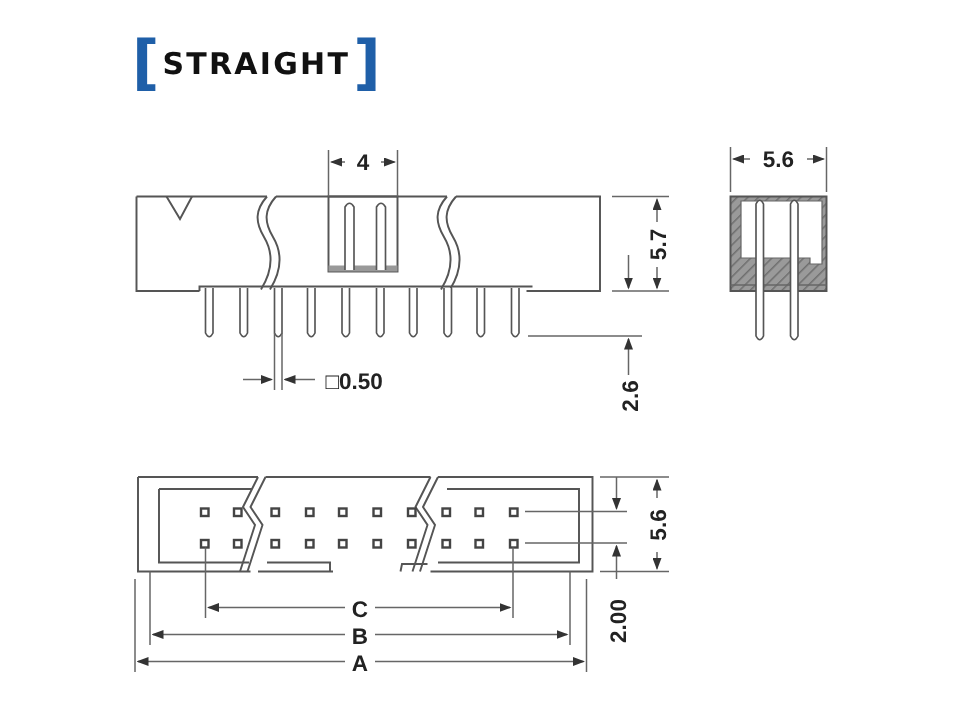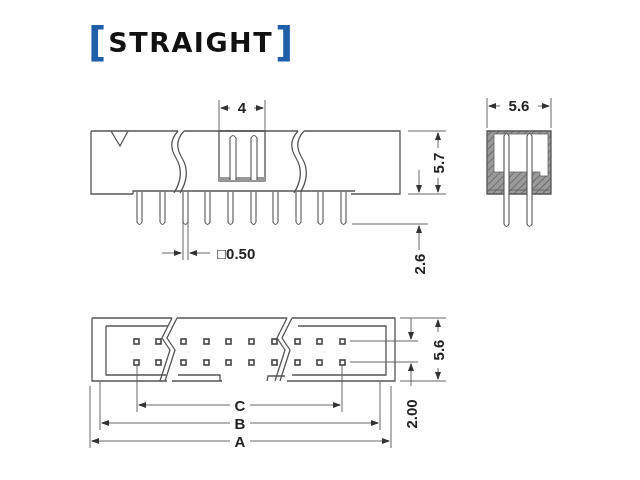--- a/index.html
+++ b/index.html
@@ -1,19 +1,19 @@
 <!DOCTYPE html>
 <html><head>
   <meta charset="utf-8">
   <style>
     html, body { margin: 0; padding: 0; background: #ffffff; }
     body { width: 640px; height: 480px; position: relative; overflow: hidden; font-family: "Liberation Sans", "DejaVu Sans", sans-serif; }
     .title-wrap { position: absolute; left: 88px; top: 22px; height: 40px; display: flex; align-items: center; }
     .bracket { color: #1f5fa8; font-size: 40px; font-weight: bold; line-height: 40px; font-family: "DejaVu Sans", sans-serif; }
-    .title-text { color: #111111; font-size: 27px; font-weight: 900; letter-spacing: 1.5px; font-family: "DejaVu Sans", sans-serif; margin: 0 2px; }
+    .title-text { color: #111111; font-size: 20px; font-weight: 900; letter-spacing: 1.5px; font-family: "DejaVu Sans", sans-serif; margin: 0 2px; }
     svg.drawing { position: absolute; left: 0; top: 0; }
     svg text { font-family: "Liberation Sans", "DejaVu Sans", sans-serif; font-weight: bold; fill: #222; }
     .ln { stroke: #555; stroke-width: 1.3; fill: none; }
     .thin { stroke: #666; stroke-width: 1; fill: none; }
     .pin { stroke: #555; stroke-width: 1.1; fill: #fff; }
     .sq { fill: #fff; stroke: #444; stroke-width: 1.6; }
   </style>
 </head>
 <body>
 

